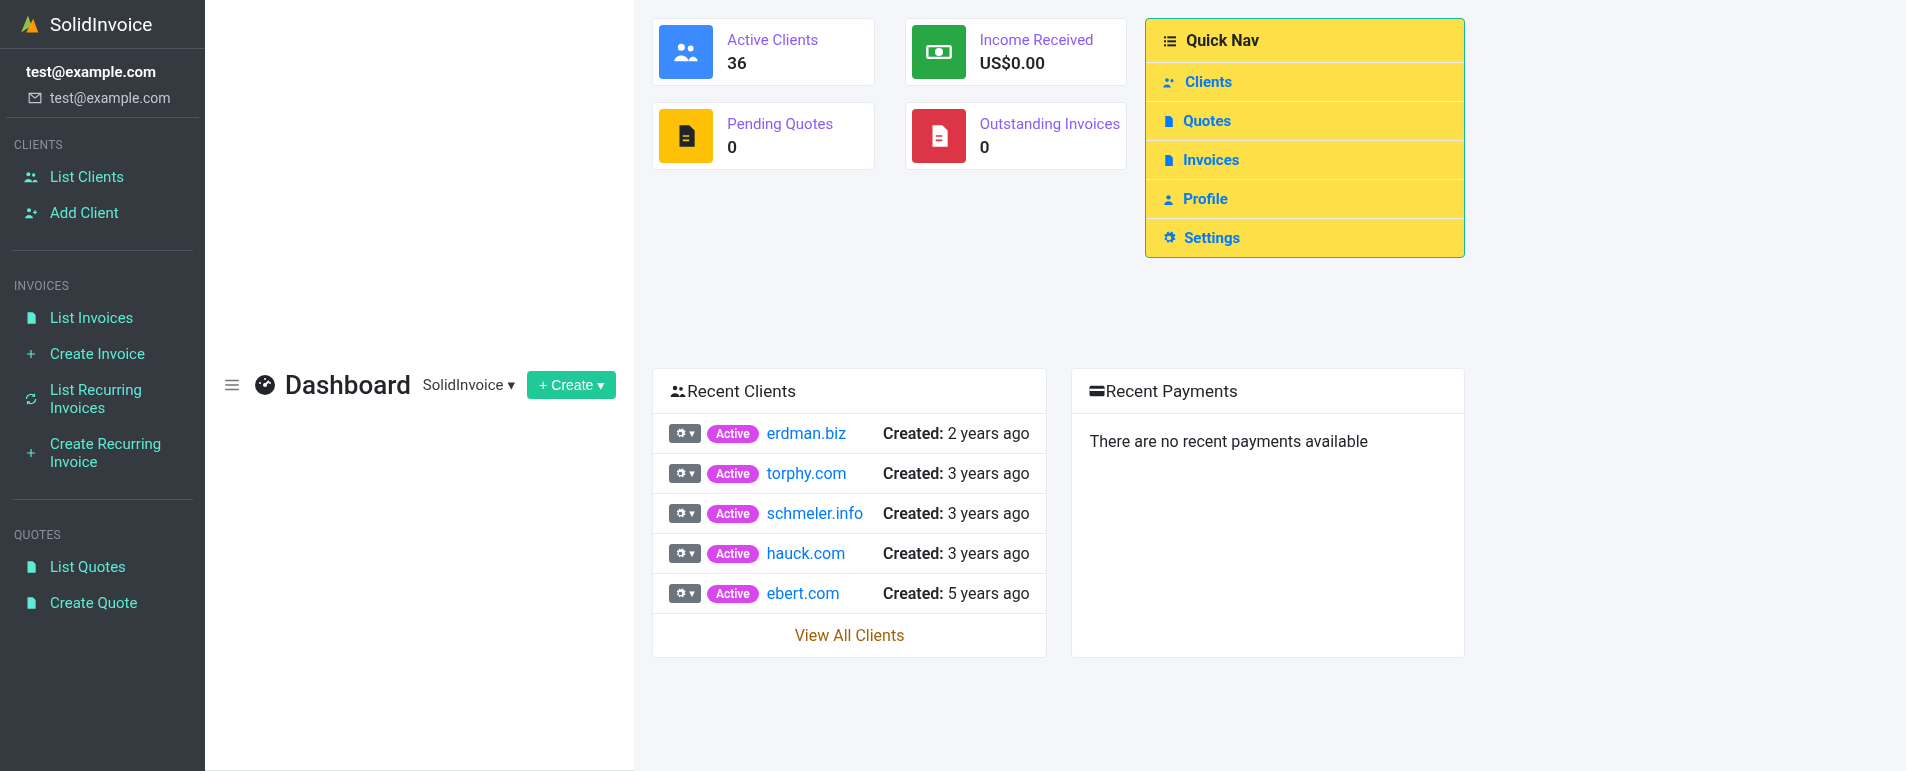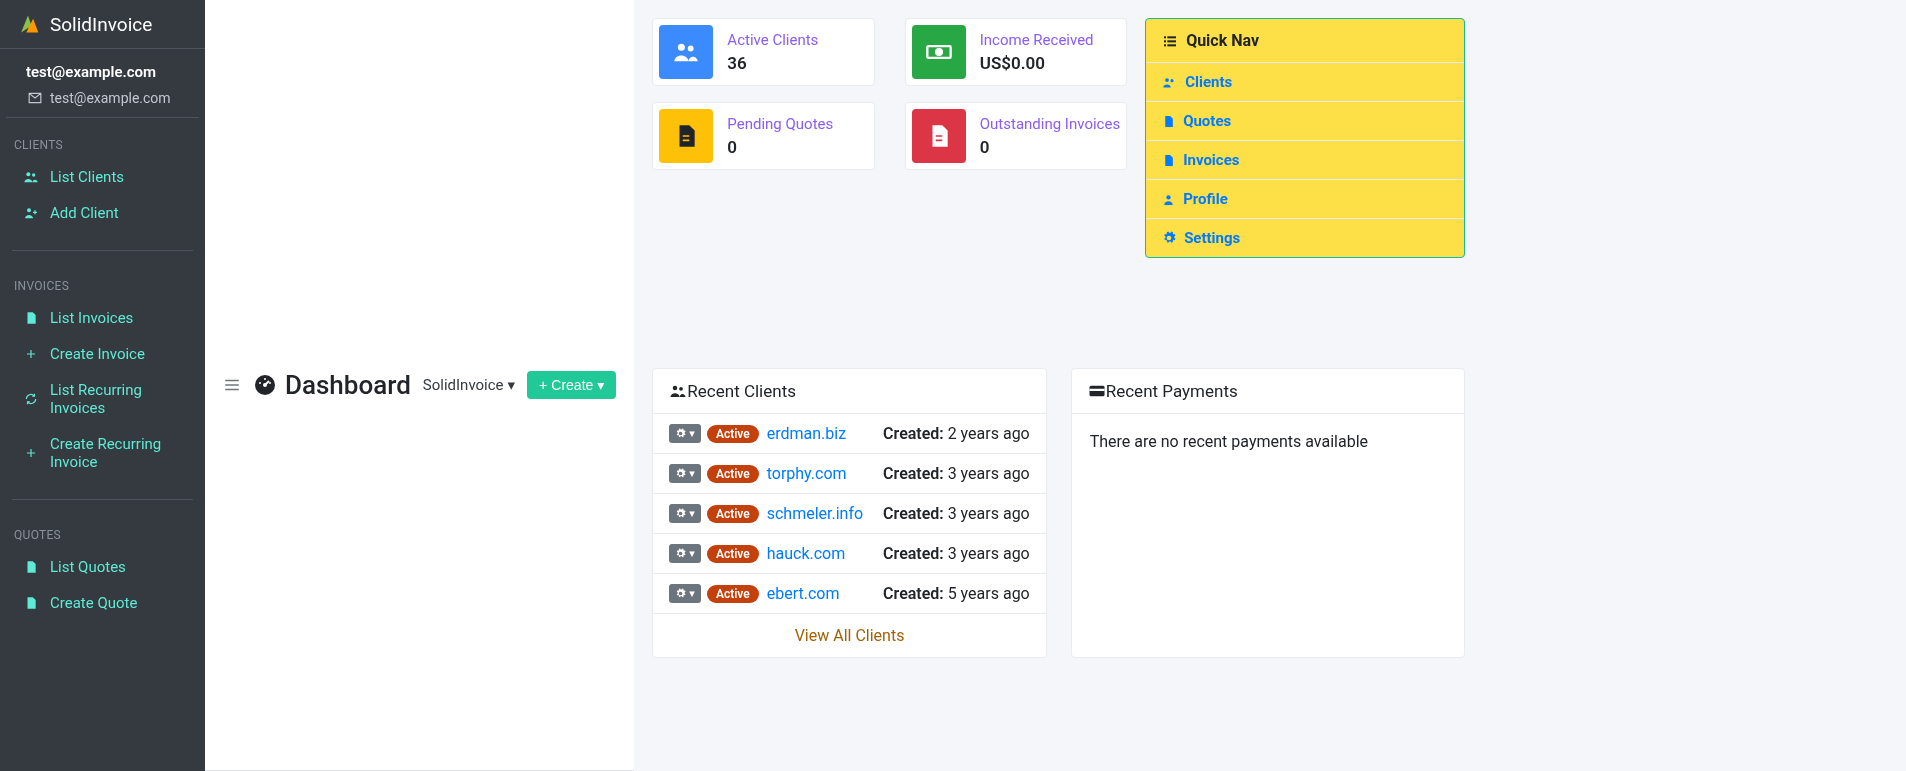--- a/index.html
+++ b/index.html
@@ -182,21 +182,21 @@
   color: #fff;
   border-radius: 3px;
   padding: 3px 6px;
   font-size: 11px;
   display: inline-flex;
   align-items: center;
   gap: 3px;
   cursor: pointer;
 }
 .badge-active {
-  background: #c2410c;
+  background: #d946ef;
   color: #fff;
   border-radius: 10px;
   padding: 2px 9px;
   font-size: 12px;
   font-weight: 600;
   margin-left: 6px;
 }
 .client-name { color: #007bff; margin-left: 8px; cursor: pointer; }
 .client-created { margin-left: auto; }
 .client-created b { font-weight: 600; }

